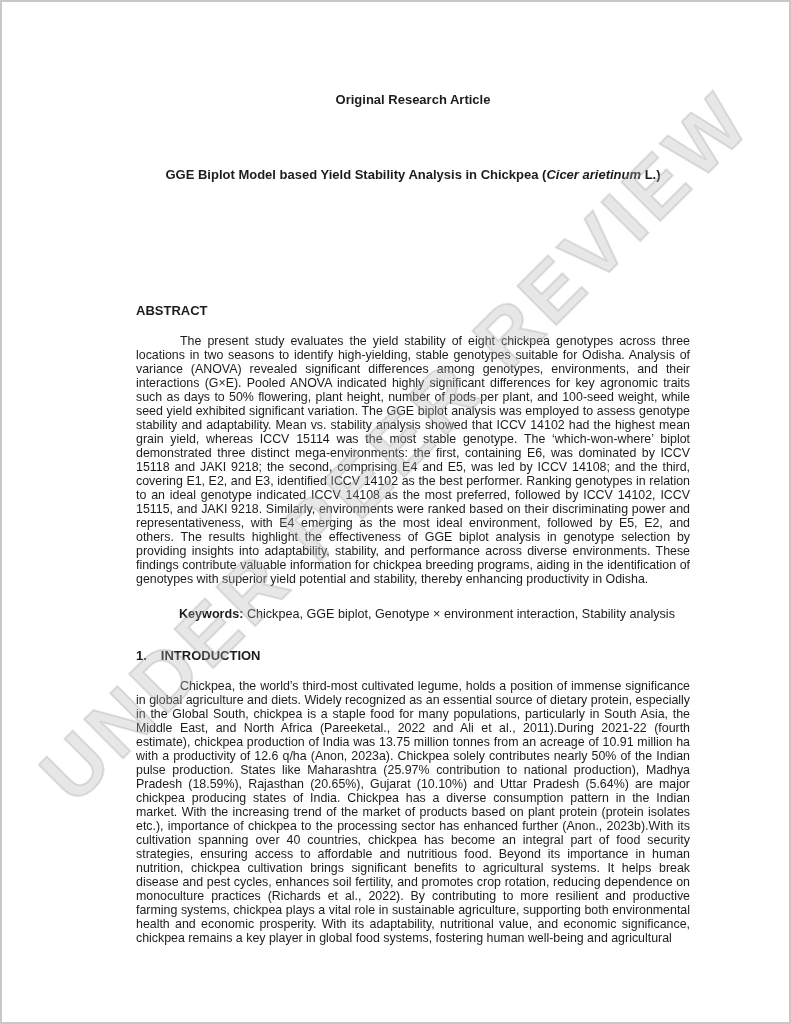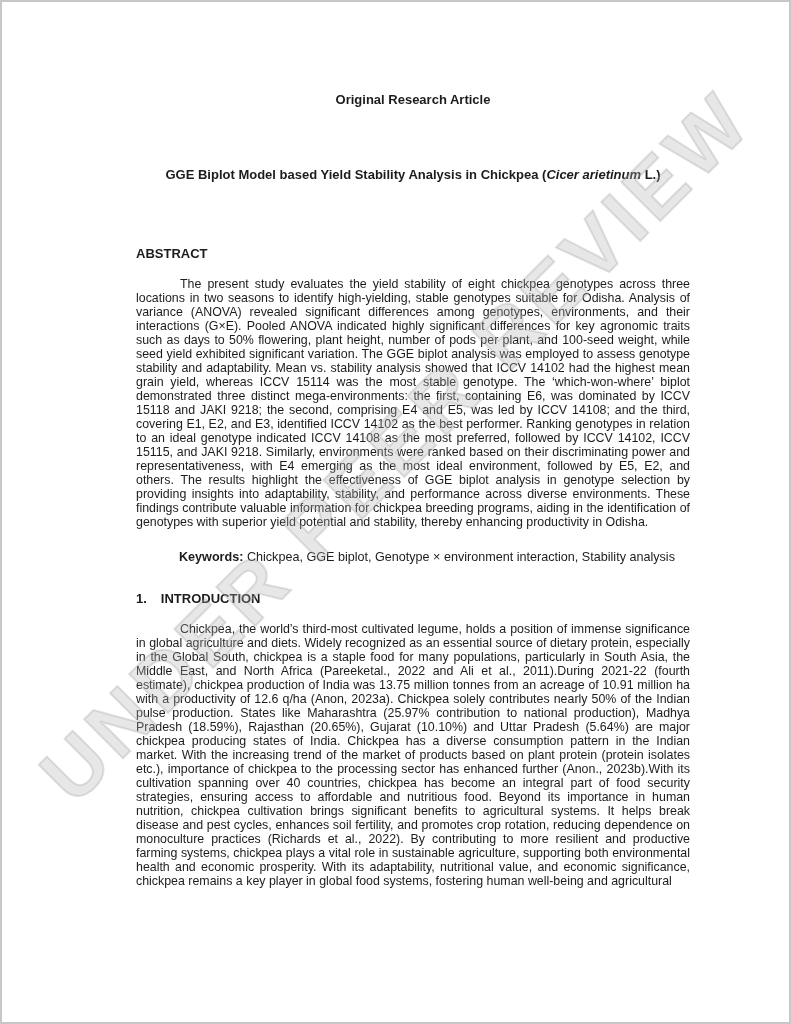--- a/index.html
+++ b/index.html
@@ -35,21 +35,21 @@
     text-align: center;
     font-weight: bold;
     font-size: 13px;
     line-height: 16px;
   }
   .title em { font-style: italic; }
   .section-heading {
     font-weight: bold;
     font-size: 13px;
   }
-  .abstract-heading { margin-top: 63px; }
+  .abstract-heading { margin-top: 120px; }
   .body-text {
     margin: 16px 0 0 0;
     font-size: 12.4px;
     line-height: 14px;
     text-align: justify;
   }
   .indent { text-indent: 44px; }
   .keywords {
     margin: 20px 0 0 0;
     font-size: 12.6px;

